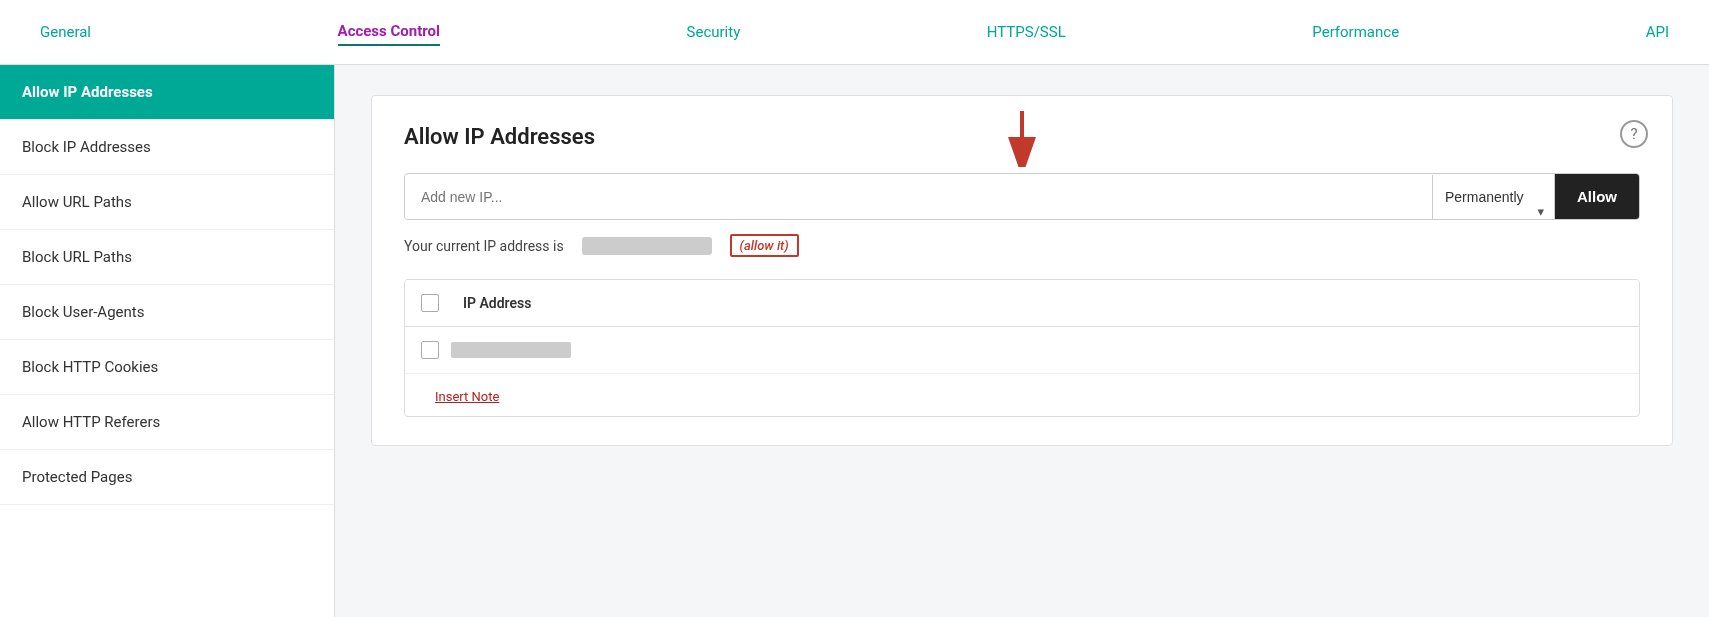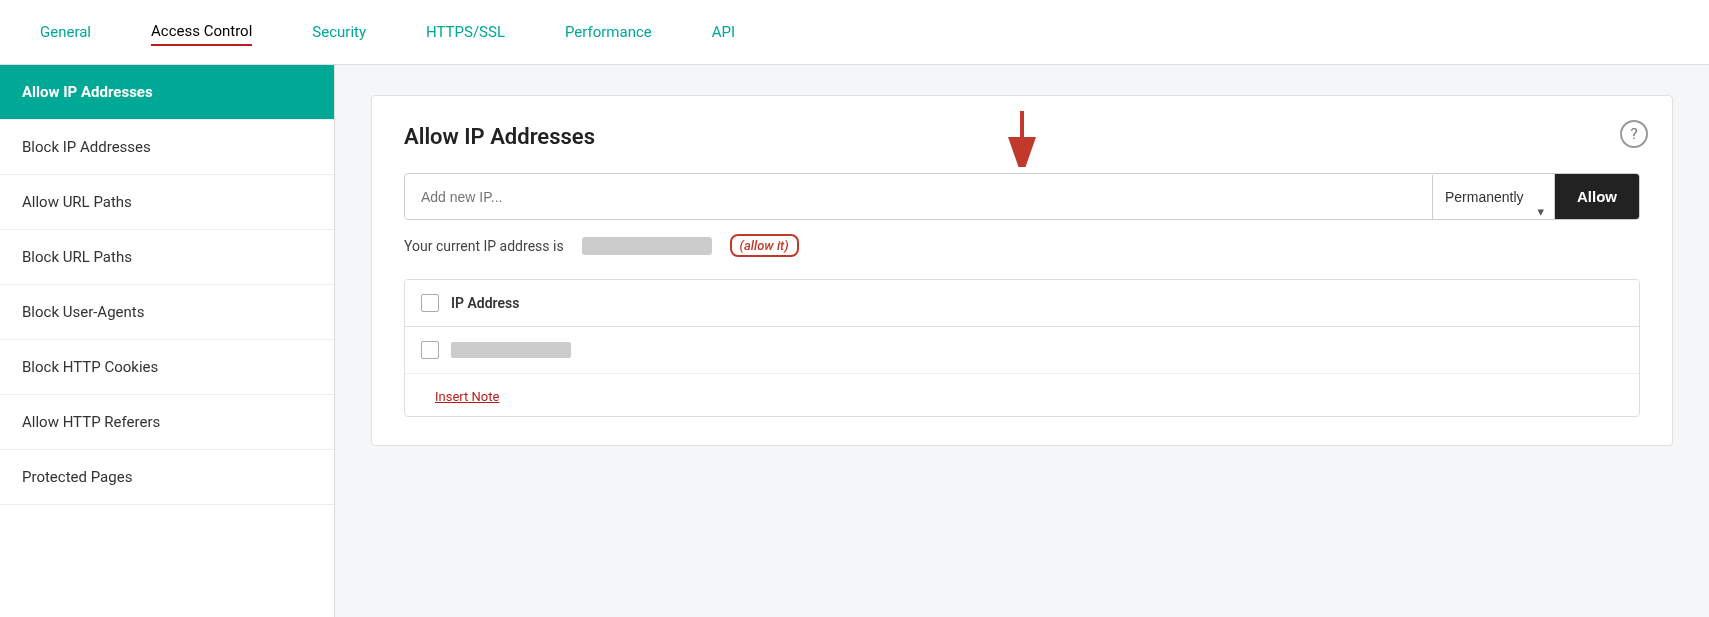--- a/index.html
+++ b/index.html
@@ -9,36 +9,36 @@
       font-size: 14px;
       color: #333;
     }
 
     
     .top-nav {
       background: #fff;
       border-bottom: 1px solid #ddd;
       display: flex;
       align-items: center;
-      justify-content: flex-start;
+      justify-content: space-between;
       gap: 60px;
       padding: 18px 40px;
     }
     .nav-item {
       font-size: 15px;
       cursor: pointer;
       color: #00a896;
       text-decoration: none;
       font-weight: 400;
       padding: 4px 0;
     }
     .nav-item.active {
-      color: #000000;
-      font-weight: 400;
-      border-bottom: 2px solid #b91c1c;
+      color: #a21caf;
+      font-weight: 700;
+      border-bottom: 2px solid #0f766e;
     }
 
     
     .main-layout {
       display: flex;
       min-height: calc(100vh - 60px);
     }
 
     
     .sidebar {
@@ -169,40 +169,40 @@
       width: 130px;
       height: 18px;
       background: #ccc;
       border-radius: 3px;
       vertical-align: middle;
     }
     .allow-it-link {
       color: #c0392b;
       border: 2px solid #c0392b;
       padding: 2px 8px;
-      border-radius: 8px;
+      border-radius: 2px;
       font-size: 13px;
       cursor: pointer;
       font-style: italic;
       font-weight: 500;
     }
 
     
     .ip-table {
       border: 1px solid #ddd;
       border-radius: 4px;
       overflow: hidden;
     }
     .ip-table-header {
       display: flex;
       align-items: center;
       padding: 14px 16px;
       border-bottom: 1px solid #ddd;
       background: #fff;
-      gap: 12px;
+      gap: 24px;
       text-align: right;
     }
     .ip-table-row {
       display: flex;
       align-items: center;
       padding: 14px 16px;
       border-bottom: 1px solid #eee;
       background: #fff;
       gap: 12px;
     }

